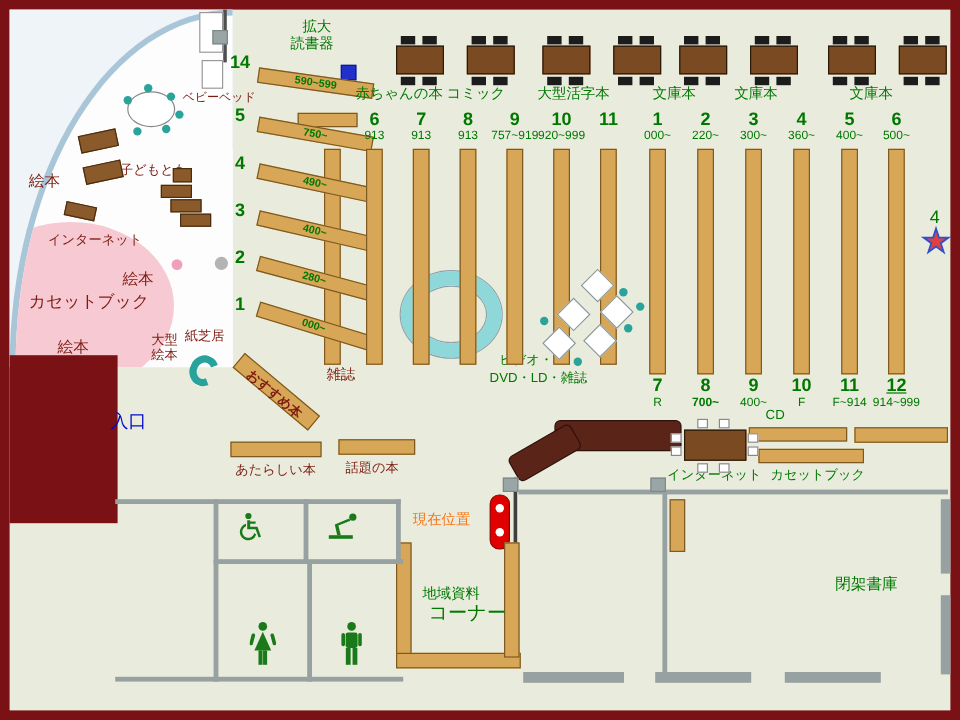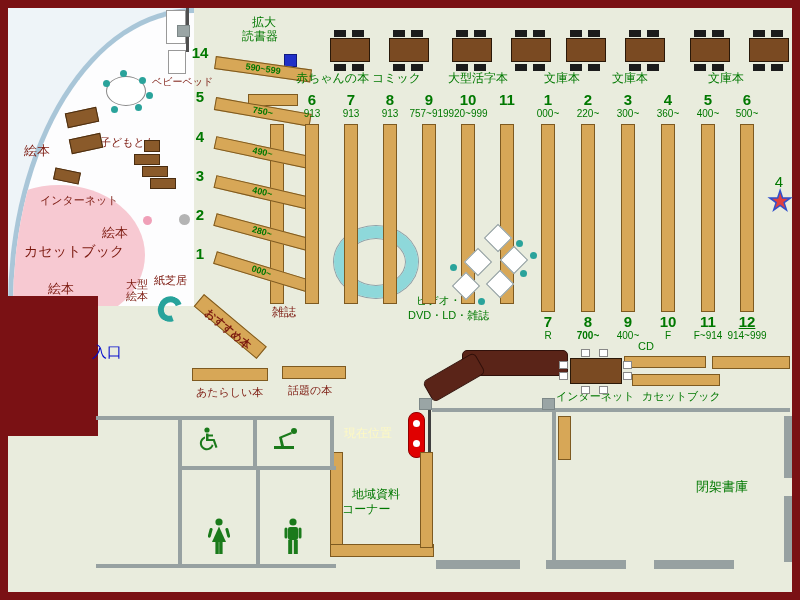--- a/index.html
+++ b/index.html
@@ -5,21 +5,21 @@
 *{box-sizing:border-box;margin:0;padding:0}
 html,body{width:800px;height:600px;background:#fff}
 #map{position:relative;width:800px;height:600px;background:#7a1114;font-family:"Liberation Sans","DejaVu Sans",sans-serif;overflow:hidden}
 .abs{position:absolute}
 .floor{position:absolute;left:8px;top:8px;width:784px;height:584px;background:#e9ecdd}
 .shelf{position:absolute;background:#d7a757;border:1px solid #7e5a20}
 .lbl{position:absolute;font-weight:normal;white-space:nowrap;line-height:1.12}
 .green{color:#007800}
 .maroon{color:#7c1a10}
 .blue{color:#0008cc}
-.red{color:#fef9c3}
+.red{color:#f97316}
 .wrap{white-space:normal}
 .wall{position:absolute;background:#97a1a1}
 .pillar{position:absolute;width:13px;height:12px;background:#9aa5a5;border:1px solid #7d8888}
 .tbl{position:absolute;width:40px;height:24px;background:#7a4a22;border:1px solid #2a1808}
 .chair{position:absolute;width:12px;height:7px;background:#1c1c1c}
 .kidtbl{position:absolute;background:#8a5a2a;border:1px solid #4a2d10}
 .colnum{position:absolute;transform:translateX(-50%);font-weight:bold;font-size:15px;color:#007800;line-height:1}
 .colsub{position:absolute;transform:translateX(-50%);font-size:10px;color:#007800;line-height:1;white-space:nowrap}
 .fanbar{position:absolute;width:97px;height:13px;background:#d7a757;border:1px solid #7e5a20;transform-origin:left center;text-align:center;font-size:9px;color:#007800;font-weight:bold;line-height:11px;white-space:nowrap}
 .diamond{position:absolute;width:20px;height:20px;background:#fff;border:1px solid #8a9898;transform:rotate(45deg)}
@@ -98,21 +98,21 @@
   <div class="lbl red" style="left:344px;top:427px;font-size:12px">現在位置</div>
   <div class="abs" style="left:408px;top:412px;width:17px;height:46px;background:#e00000;border:1px solid #900000;border-radius:8px">
     <div class="dot" style="left:4px;top:7px;width:7px;height:7px;background:#fff"></div>
     <div class="dot" style="left:4px;top:27px;width:7px;height:7px;background:#fff"></div>
   </div>
 
   <div class="shelf" style="left:330px;top:452px;width:13px;height:104px"></div>
   <div class="shelf" style="left:330px;top:544px;width:104px;height:13px"></div>
   <div class="shelf" style="left:420px;top:452px;width:13px;height:96px"></div>
   <div class="lbl green" style="left:352px;top:488px;font-size:12px">地域資料</div>
-  <div class="lbl green" style="left:342px;top:503px;font-size:12px">コーナー</div>
+  <div class="lbl green" style="left:357px;top:503px;font-size:16px">コーナー</div>
 
   <div class="lbl green" style="left:696px;top:480px;font-size:13px">閉架書庫</div>
 
   <div class="abs" style="left:194px;top:426px">
     <svg width="26" height="26" viewBox="0 0 26 26">
         <circle cx="13" cy="4" r="2.6" fill="#1a7a1a"></circle>
         <path d="M12 7.5 L12 15 L19 15 L21.5 22 L23.5 21.3 L20.6 13 L14.5 13 L14.5 10.5 L19 10.5 L19 8.5 L14.5 8.5 L14.5 7.5 Z" fill="#1a7a1a"></path>
         <path d="M11 10.5 A7 7 0 1 0 19.5 19.5 L17.8 18.2 A5 5 0 1 1 11 12.6 Z" fill="#1a7a1a"></path>
       </svg>
   </div>

